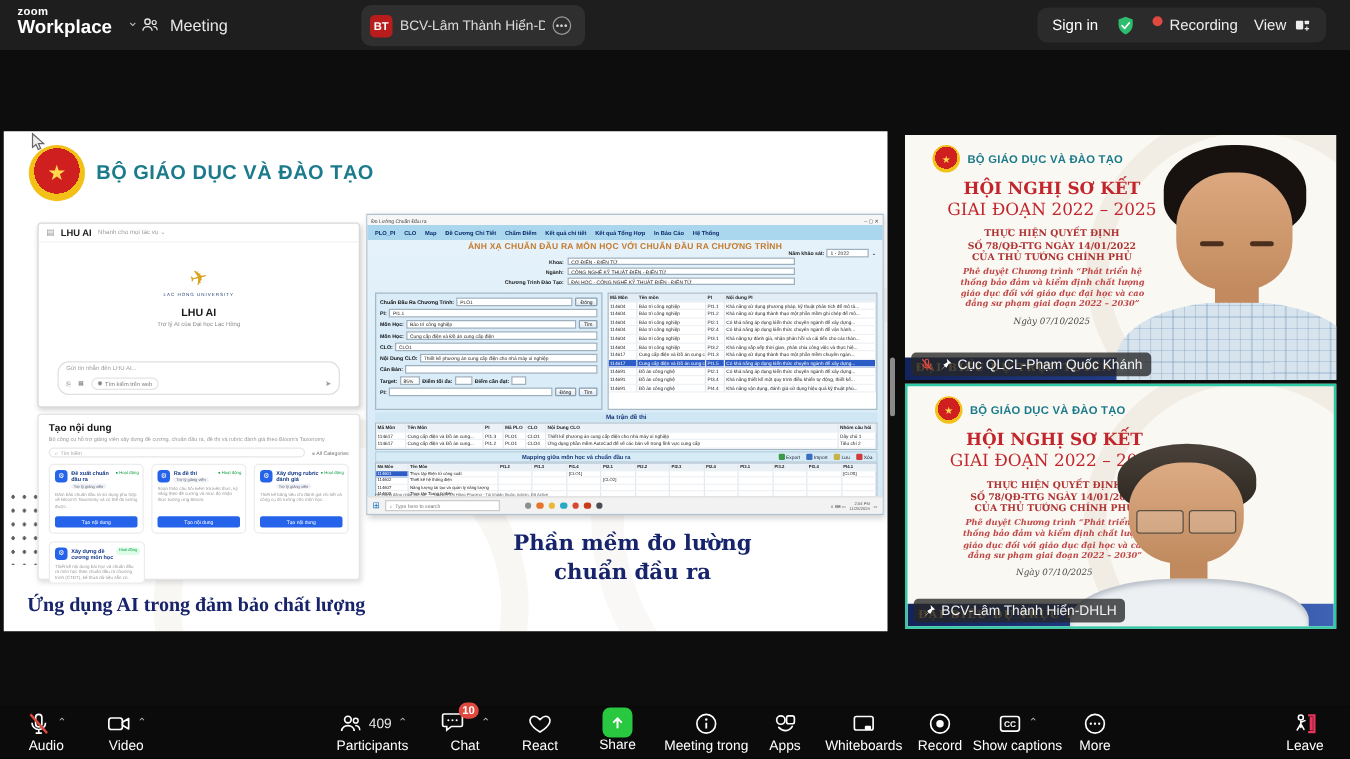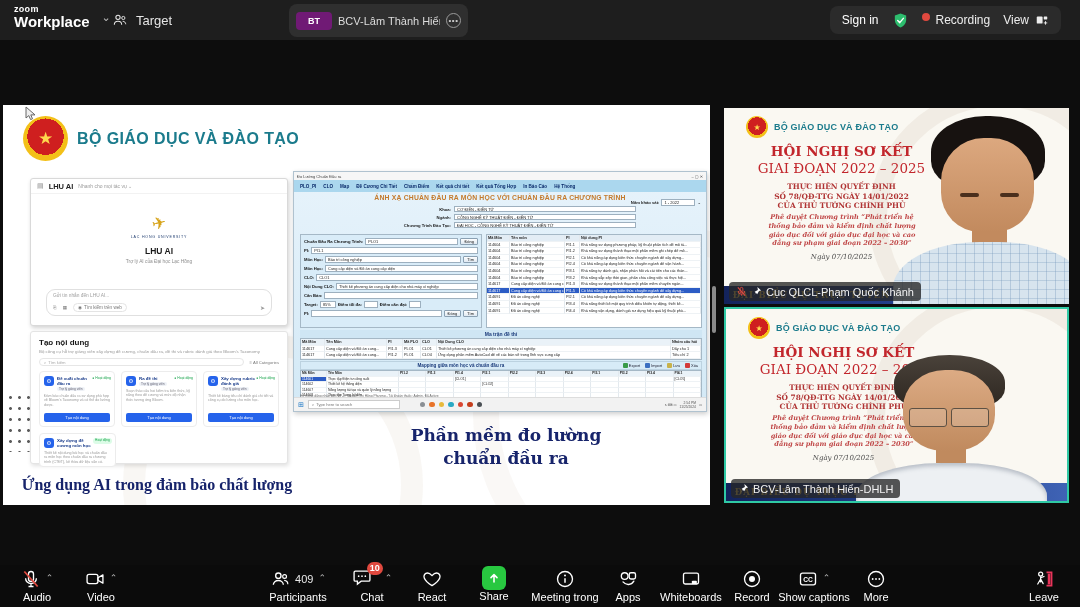--- a/index.html
+++ b/index.html
@@ -8,21 +8,21 @@
 .app{position:absolute;inset:0}
 
 
 .topbar{position:absolute;left:0;top:0;right:0;height:40px;background:#1e1e1e}
 .logo{position:absolute;left:14px;top:5px;display:flex;align-items:center;gap:12px;color:#fff;cursor:pointer}
 .lt1{display:block;font-size:9px;font-weight:bold;line-height:9px;letter-spacing:.3px}
 .lt2{display:block;font-size:15px;font-weight:bold;line-height:16px}
 .chev-d{color:#bbb;font-size:11px}
 .meeting-tab{position:absolute;left:112px;top:0;height:40px;display:flex;align-items:center;gap:8px;color:#e6e6e6;font-size:13px}
 .share-tab{position:absolute;left:289px;top:4px;width:179px;height:33px;background:#2f2f2f;border-radius:8px;display:flex;align-items:center;padding:0 7px;gap:6px}
-.bt-badge{width:36px;height:18px;border-radius:4px;background:#701a75;color:#fff;font-size:9px;font-weight:bold;display:flex;align-items:center;justify-content:center;flex:0 0 auto}
+.bt-badge{width:18px;height:18px;border-radius:4px;background:#b91c1c;color:#fff;font-size:9px;font-weight:bold;display:flex;align-items:center;justify-content:center;flex:0 0 auto}
 .share-title{color:#dcdcdc;font-size:11px;white-space:nowrap;overflow:hidden;max-width:116px}
 .tab-more{width:15px;height:15px;border:1px solid #9a9a9a;border-radius:50%;color:#cfcfcf;font-size:8px;line-height:13px;text-align:center;letter-spacing:.5px;flex:0 0 auto}
 .top-right{position:absolute;right:19px;top:6px;height:28px;background:#2b2b2b;border-radius:8px;display:flex;align-items:center;padding:0 12px;gap:13px}
 .signin{background:none;border:none;color:#fff;font-size:12px;cursor:pointer;font-family:inherit}
 .recording{display:flex;align-items:flex-start;gap:6px;color:#ededed;font-size:12px}
 .rec-dot{width:8px;height:8px;border-radius:50%;background:#e0493f}
 .view-btn{display:flex;align-items:center;gap:6px;color:#ededed;font-size:12px}
 
 
 .stage{position:absolute;left:0;top:40px;right:0;bottom:42px;background:#0d0d0d}
@@ -180,21 +180,21 @@
       </div>
       <span class="chev-d">⌄</span>
     </div>
     <div class="meeting-tab">
       <svg width="16" height="16" viewBox="0 0 24 24">
           <circle cx="9" cy="8" r="3.2" fill="none" stroke="#e6e6e6" stroke-width="1.6"></circle>
           <path d="M3.5 19c0-3 2.5-5 5.5-5s5.5 2 5.5 5" fill="none" stroke="#e6e6e6" stroke-width="1.6"></path>
           <circle cx="17" cy="9" r="2.4" fill="none" stroke="#e6e6e6" stroke-width="1.4"></circle>
           <path d="M16 14c2.8 0 4.6 1.8 4.6 4.4" fill="none" stroke="#e6e6e6" stroke-width="1.4"></path>
         </svg>
-      <span>Target</span>
+      <span>Meeting</span>
     </div>
     <div class="share-tab">
       <span class="bt-badge">BT</span>
       <span class="share-title">BCV-Lâm Thành Hiển-DHLH's scr</span>
       <span class="tab-more">•••</span>
     </div>
     <div class="top-right">
       <button class="signin">Sign in</button>
       <svg width="17" height="17" viewBox="0 0 24 24">
           <path d="M12 2l8 3v6c0 5-3.5 9-8 11-4.5-2-8-6-8-11V5z" fill="#2dbd6e"></path>

